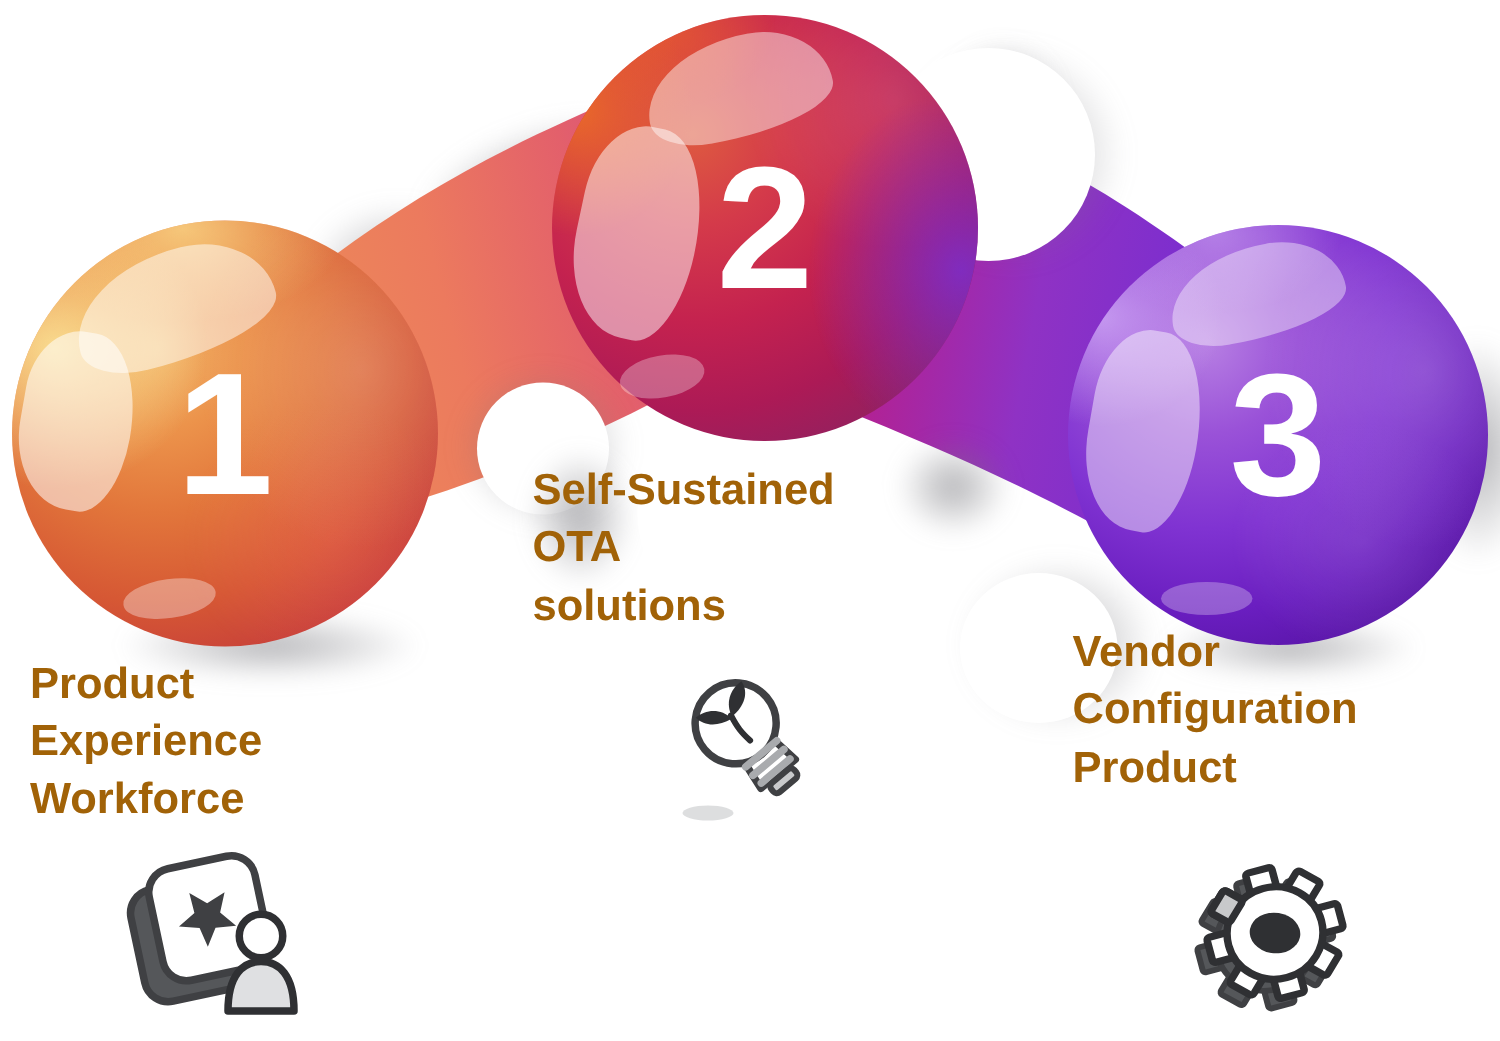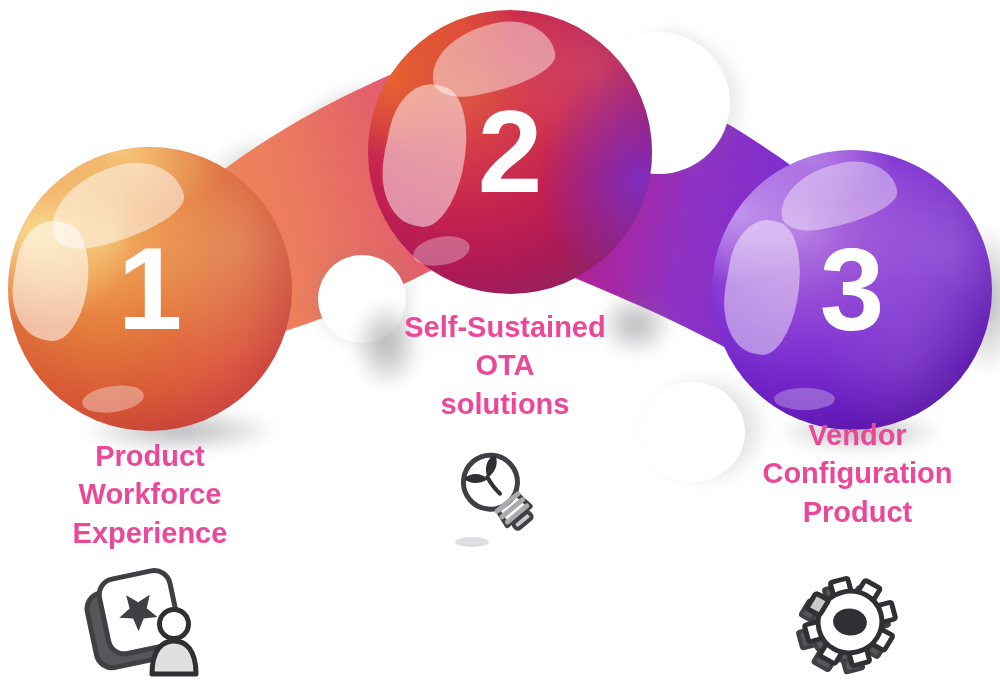--- a/index.html
+++ b/index.html
@@ -42,22 +42,22 @@
     radial-gradient(ellipse 50% 45% at 8% 22%,rgba(208,170,245,.8),rgba(208,170,245,0) 58%),
     radial-gradient(ellipse 55% 35% at 35% 2%,rgba(200,160,240,.6),rgba(200,160,240,0) 55%);}
   #s3 .shade{background:
     radial-gradient(ellipse 55% 60% at 85% 35%,rgba(255,255,255,.2),rgba(255,255,255,0) 70%),
     radial-gradient(ellipse 45% 40% at 70% 75%,rgba(255,255,255,.12),rgba(255,255,255,0) 70%);}
   
   .hl-top{border-radius:60% 40% 70% 30%/70% 60% 40% 30%;}
   .hl-side{border-radius:50% 50% 40% 60%/40% 60% 50% 50%;}
   .hl-bot{border-radius:50%;}
   
-  .label{position:absolute;text-align:center;font-weight:700;font-size:29px;
-    line-height:1.32;color:#ec4899;}
+  .label{position:absolute;text-align:left;font-weight:700;font-size:29px;
+    line-height:1.32;color:#a16207;}
   .label span{display:block;}
   
   .icon{position:absolute;}
 </style>
 </head>
 <body>
 
 <div class="canvas">
 
   <div class="gblob" style="left:205px;top:135px;width:120px;height:95px;"></div>
@@ -117,22 +117,22 @@
     <div class="layer rim"></div>
     <div class="layer shade"></div>
     <div class="hl hl-top" style="left:24%;top:5%;width:42%;height:22%;transform:rotate(-10deg);background:rgba(255,255,255,.4);"></div>
     <div class="hl hl-side" style="left:5%;top:25%;width:26%;height:48%;transform:rotate(10deg);background:rgba(255,255,255,.45);"></div>
     <div class="hl hl-bot" style="left:22%;top:85%;width:22%;height:8%;background:rgba(255,255,255,.28);"></div>
     <div class="num">3</div>
   </div>
 
   <div class="label" style="left:20px;top:437px;width:260px;">
     <span>Product</span>
+    <span>Experience</span>
     <span>Workforce</span>
-    <span>Experience</span>
   </div>
   <div class="label" style="left:355px;top:308px;width:300px;">
     <span>Self-Sustained</span>
     <span>OTA</span>
     <span>solutions</span>
   </div>
   <div class="label" style="left:715px;top:416px;width:285px;">
     <span>Vendor</span>
     <span>Configuration</span>
     <span>Product</span>

